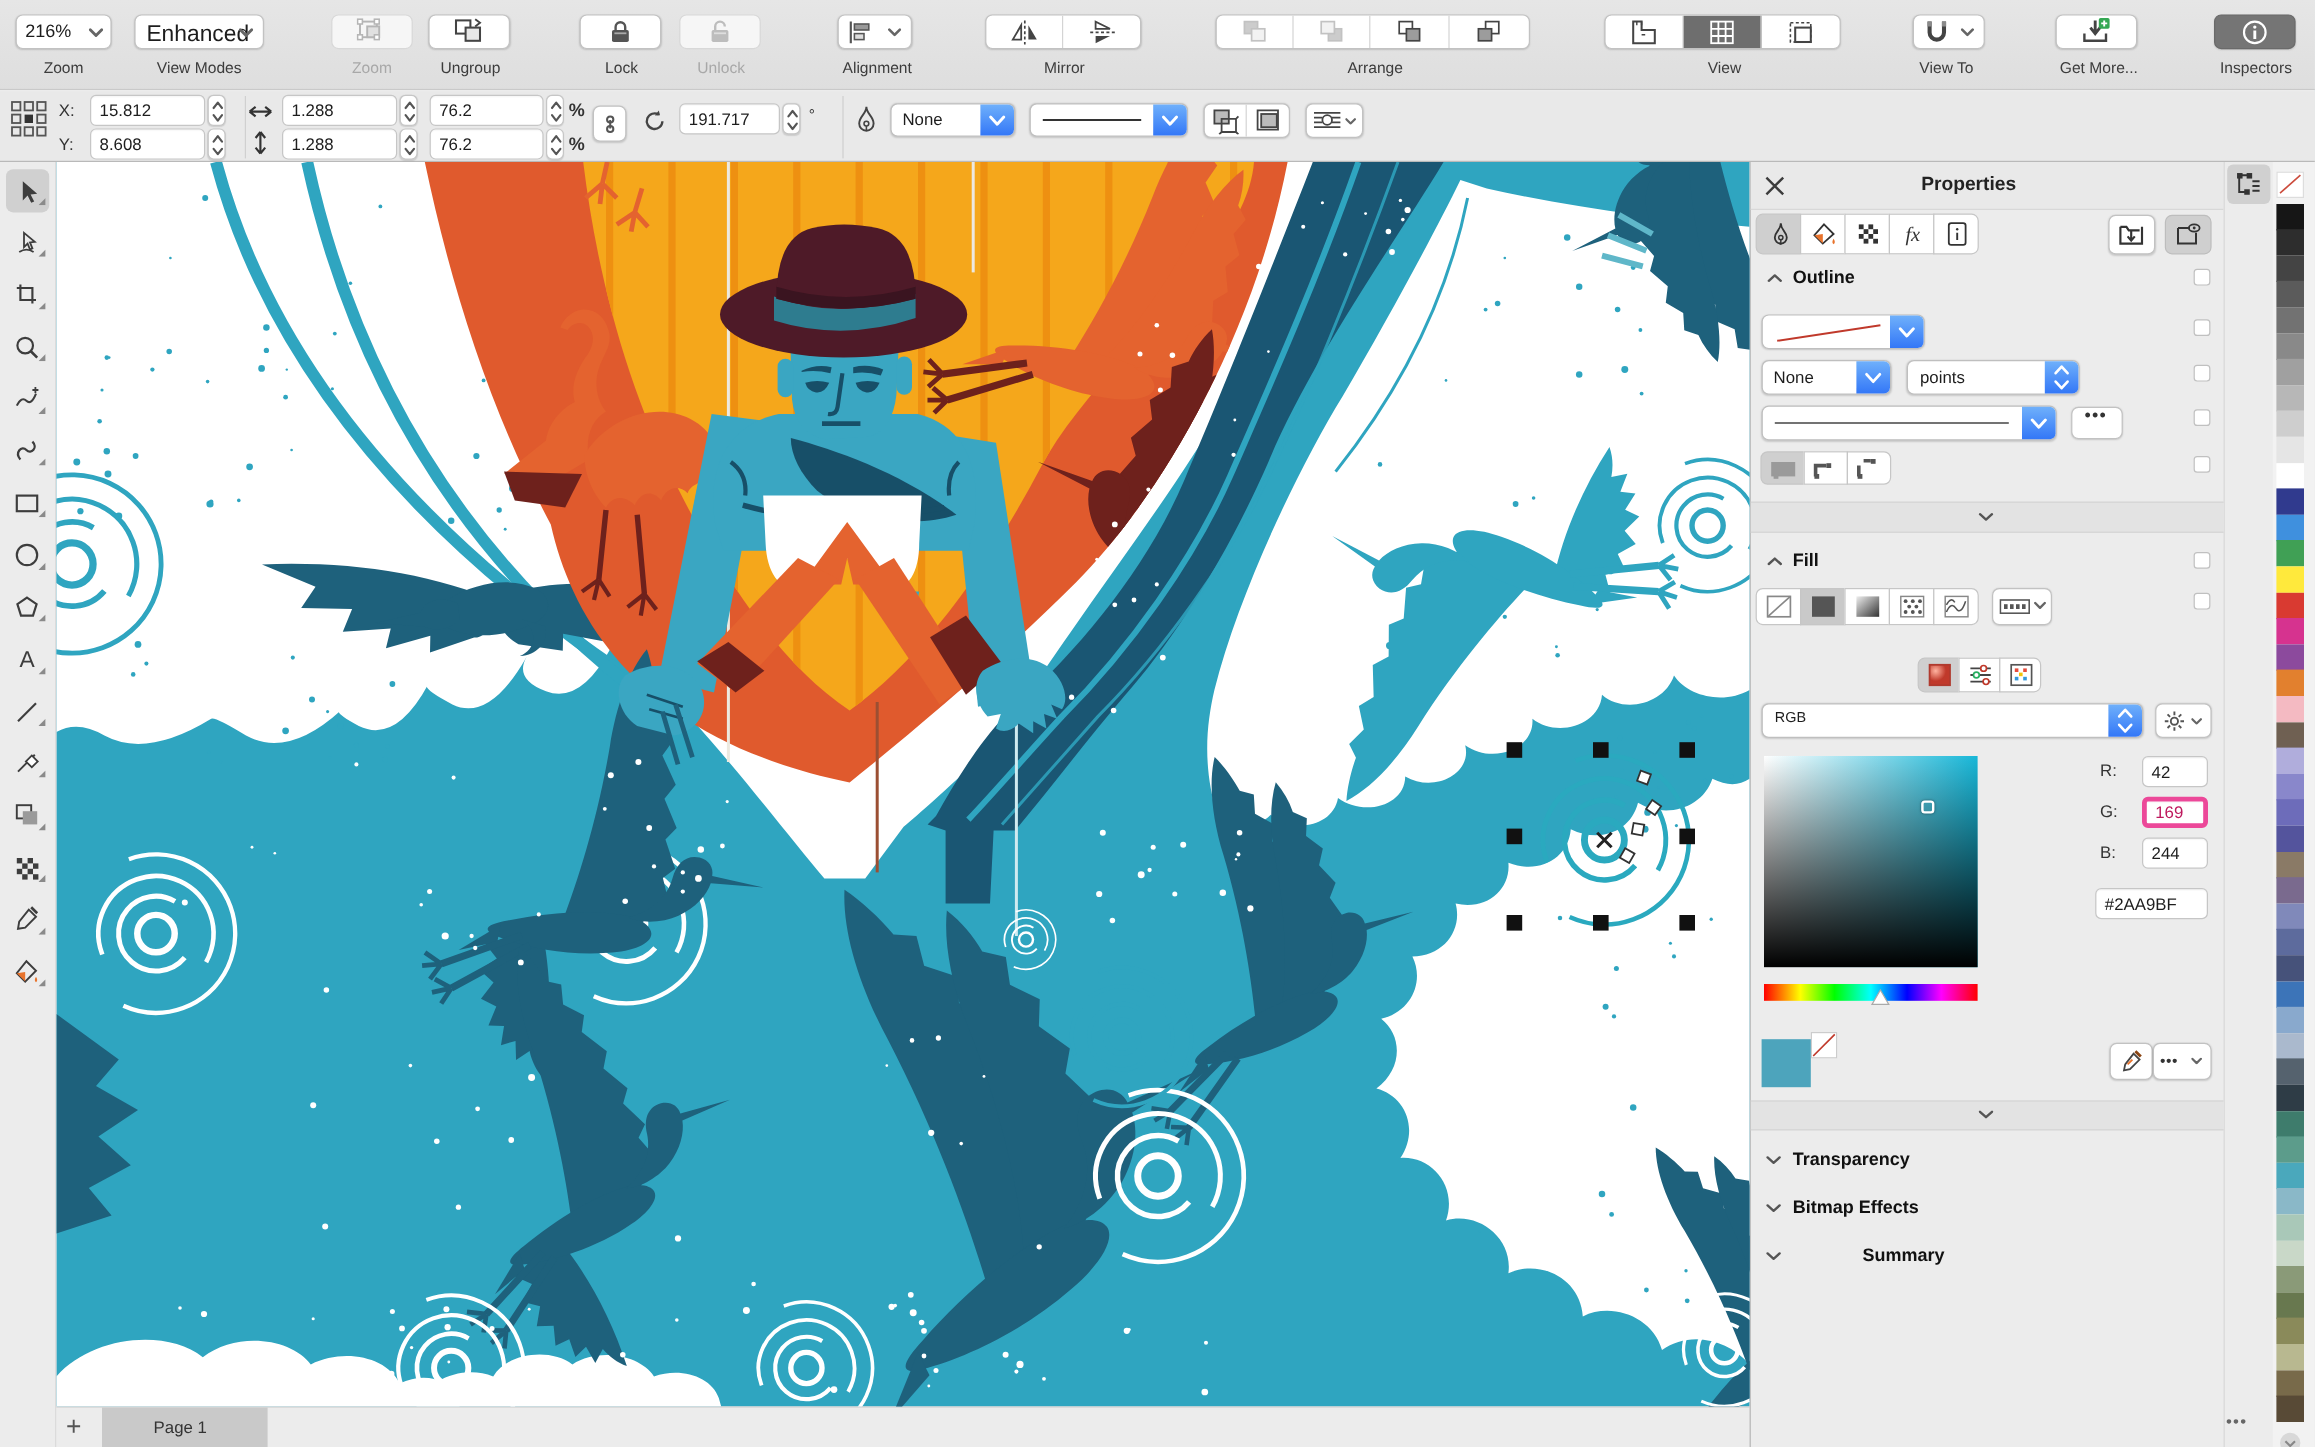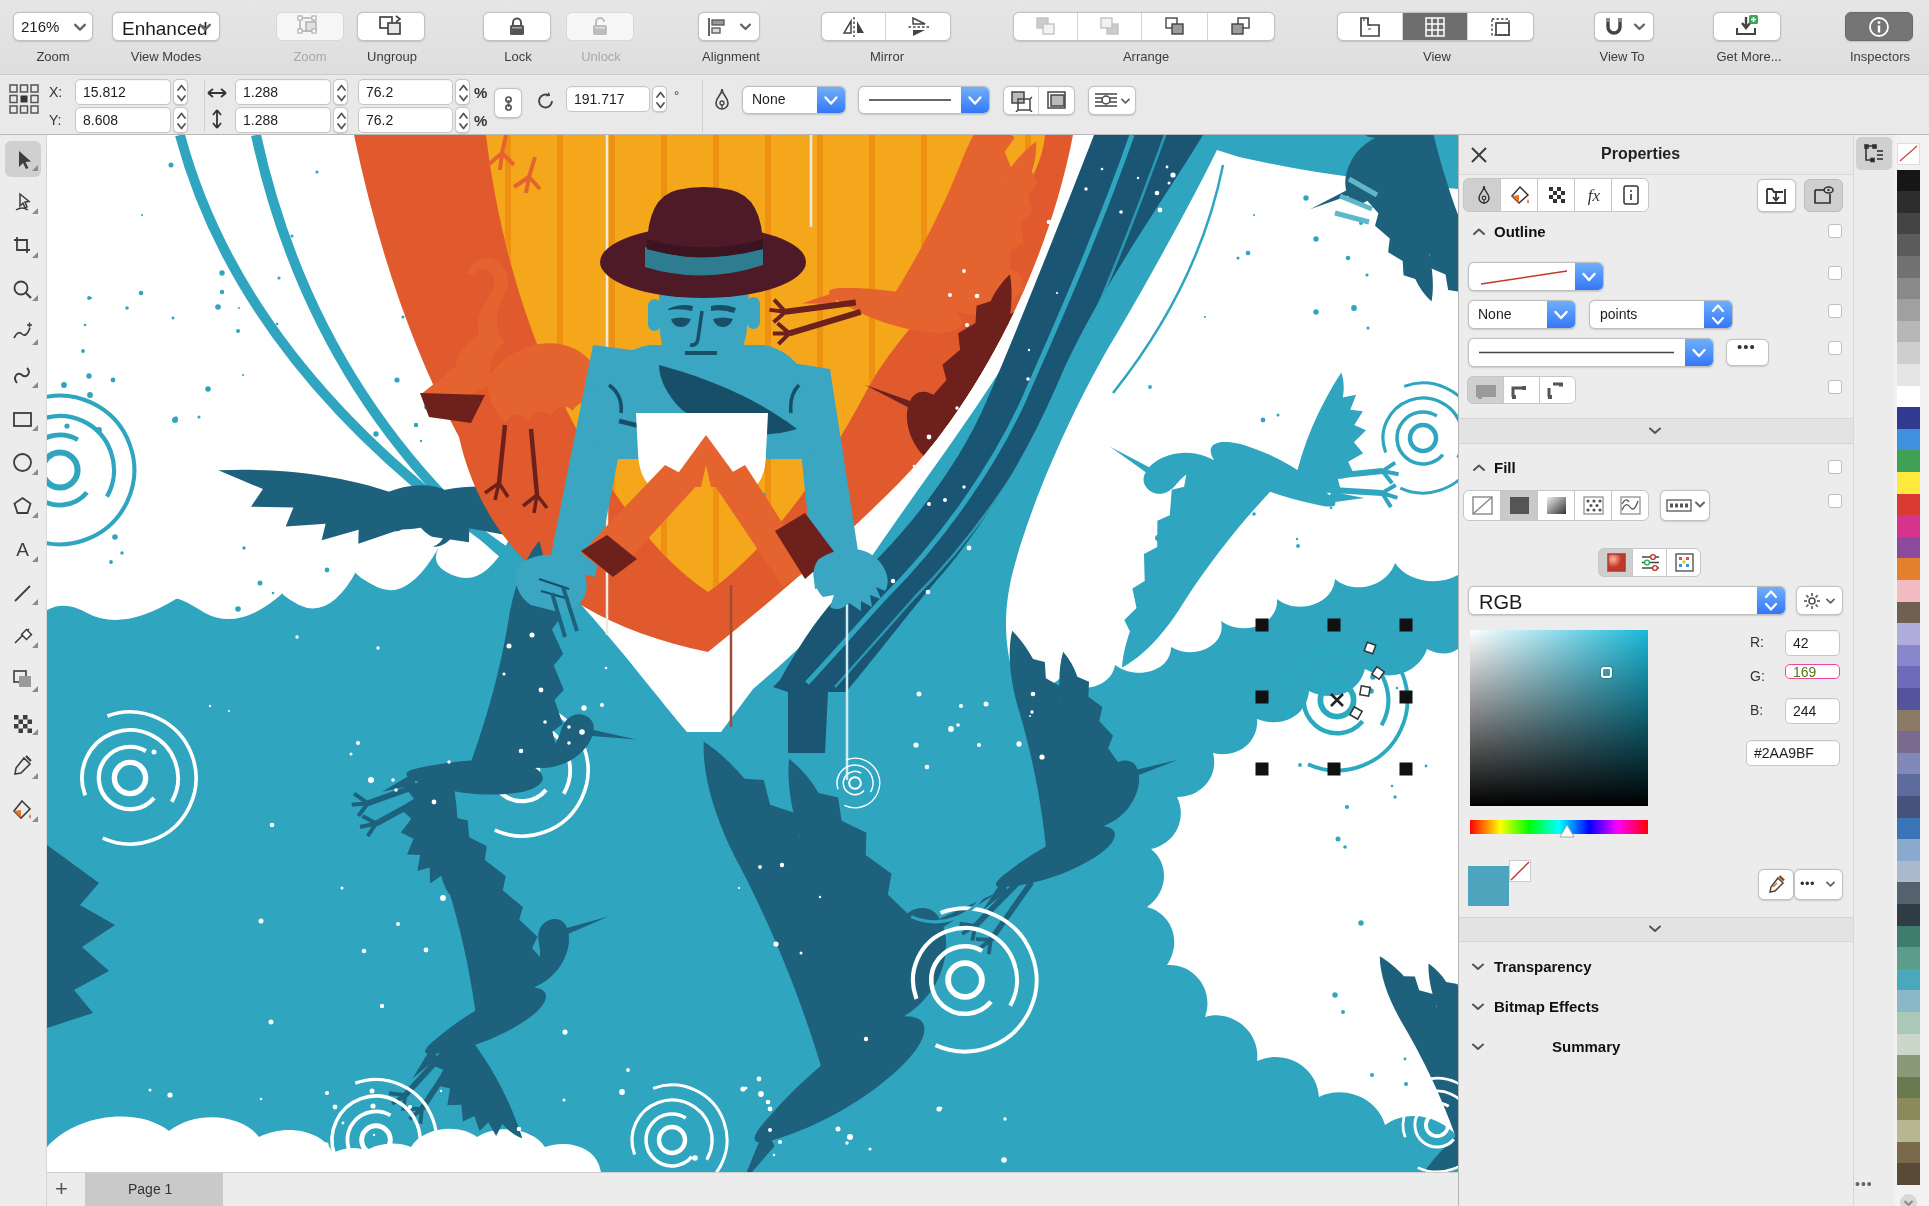--- a/index.html
+++ b/index.html
@@ -607,21 +607,21 @@
     </g>
     <g fill="#3498db">
       <rect x="5" y="12" width="3" height="3"></rect>
       <rect x="12" y="12" width="3" height="3"></rect>
     </g>
     <g fill="#f1c40f">
       <rect x="8.5" y="8.5" width="3" height="3"></rect>
     </g>
   </svg>
 <div style="position:absolute;left:1468px;top:586px;width:318px;height:29px;background:#fff;border:1px solid #bfbfbf;border-radius:6px;box-sizing:border-box;box-shadow:0 .5px 1.5px rgba(0,0,0,.15)">
-    <div style="position:absolute;left:10px;top:4px;font-size:20px;color:#1d1d1d">RGB</div>
+    <div style="position:absolute;left:10px;top:4px;font-size:12px;color:#1d1d1d">RGB</div>
     <div style="position:absolute;right:0;top:0;width:28px;height:27px;background:linear-gradient(#6fb0fb,#3377f7);border-radius:0 5px 5px 0;"><svg width="28" height="27" viewBox="0 0 28 27">
         <polyline points="9.0,10.0 14.0,4.5 19.0,10.0" fill="none" stroke="#fff" stroke-width="2.2" stroke-linecap="round" stroke-linejoin="round"></polyline>
         <polyline points="9.0,17.0 14.0,22.5 19.0,17.0" fill="none" stroke="#fff" stroke-width="2.2" stroke-linecap="round" stroke-linejoin="round"></polyline>
       </svg></div>
   </div>
 <div class="btn" style="left:1796px;top:586px;width:47px;height:29px"></div>
 <svg class="abs" style="left:1802px;top:591px" width="20" height="20" viewBox="0 0 20 20">
 <circle cx="10" cy="10" r="3" fill="none" stroke="#555" stroke-width="1.6"></circle>
 <g stroke="#555" stroke-width="1.6">
       <line x1="10" y1="2" x2="10" y2="5"></line>
@@ -637,21 +637,21 @@
 <svg style="position:absolute;left:1826px;top:598px" width="9" height="6.3" viewBox="0 0 10 7">
     <polyline points="1,1.5 5,5.5 9,1.5" fill="none" stroke="#666" stroke-width="2" stroke-linecap="round" stroke-linejoin="round"></polyline>
   </svg>
 <div class="abs" style="left:1470px;top:630px;width:178px;height:176px;background:
 linear-gradient(to bottom, rgba(0,0,0,0) 0%, rgba(0,0,0,1) 100%),
 linear-gradient(to right, #ffffff 0%, #18b7d8 100%);"></div>
 <div class="abs" style="left:1601px;top:667px;width:11px;height:11px;border:2px solid #fff;border-radius:3px;box-shadow:0 0 2px rgba(0,0,0,.6)"></div>
 <div class="abs" style="left:1750px;top:634px;font-size:14px;color:#333">R:</div>
 <div style="position:absolute;left:1785px;top:630px;width:55px;height:26px;background:#fff;border:1px solid #c6c6c6;border-radius:5px;font-size:14px;color:#1d1d1d;display:flex;align-items:center;justify-content:flex-start;padding-left:7px;box-sizing:border-box;box-shadow:inset 0 1px 1px rgba(0,0,0,.04)">42</div>
 <div class="abs" style="left:1750px;top:668px;font-size:14px;color:#333">G:</div>
-<div style="position:absolute;left:1785px;top:664px;width:55px;height:15px;background:#fff;border:1px solid #ec4899;border-radius:5px;font-size:14px;color:#4d7c0f;display:flex;align-items:center;justify-content:flex-start;padding-left:7px;box-sizing:border-box;box-shadow:inset 0 1px 1px rgba(0,0,0,.04)">169</div>
+<div style="position:absolute;left:1785px;top:664px;width:55px;height:26px;background:#fff;border:4px solid #ec4899;border-radius:5px;font-size:14px;color:#be185d;display:flex;align-items:center;justify-content:flex-start;padding-left:7px;box-sizing:border-box;box-shadow:inset 0 1px 1px rgba(0,0,0,.04)">169</div>
 <div class="abs" style="left:1750px;top:702px;font-size:14px;color:#333">B:</div>
 <div style="position:absolute;left:1785px;top:698px;width:55px;height:26px;background:#fff;border:1px solid #c6c6c6;border-radius:5px;font-size:14px;color:#1d1d1d;display:flex;align-items:center;justify-content:flex-start;padding-left:7px;box-sizing:border-box;box-shadow:inset 0 1px 1px rgba(0,0,0,.04)">244</div>
 <div style="position:absolute;left:1746px;top:740px;width:94px;height:26px;background:#fff;border:1px solid #c6c6c6;border-radius:5px;font-size:14px;color:#1d1d1d;display:flex;align-items:center;justify-content:flex-start;padding-left:7px;box-sizing:border-box;box-shadow:inset 0 1px 1px rgba(0,0,0,.04)">#2AA9BF</div>
 <div class="abs" style="left:1470px;top:820px;width:178px;height:14px;background:linear-gradient(to right,#ff0000,#ffff00 17%,#00ff00 33%,#00ffff 50%,#0000ff 67%,#ff00ff 83%,#ff0000)"></div>
 <svg class="abs" style="left:1558px;top:824px" width="18" height="14" viewBox="0 0 18 14">
     <path d="M9 1 L16 13 L2 13 Z" fill="#fff" stroke="#aaa" stroke-width="1"></path>
   </svg>
 <div class="abs" style="left:1509px;top:860px;width:22px;height:22px;background:#fff;border:1px solid #ccc"></div>
 <svg class="abs" style="left:1509px;top:860px" width="22" height="22">
     <line x1="2" y1="20" x2="20" y2="2" stroke="#c0392b" stroke-width="1.4"></line>

